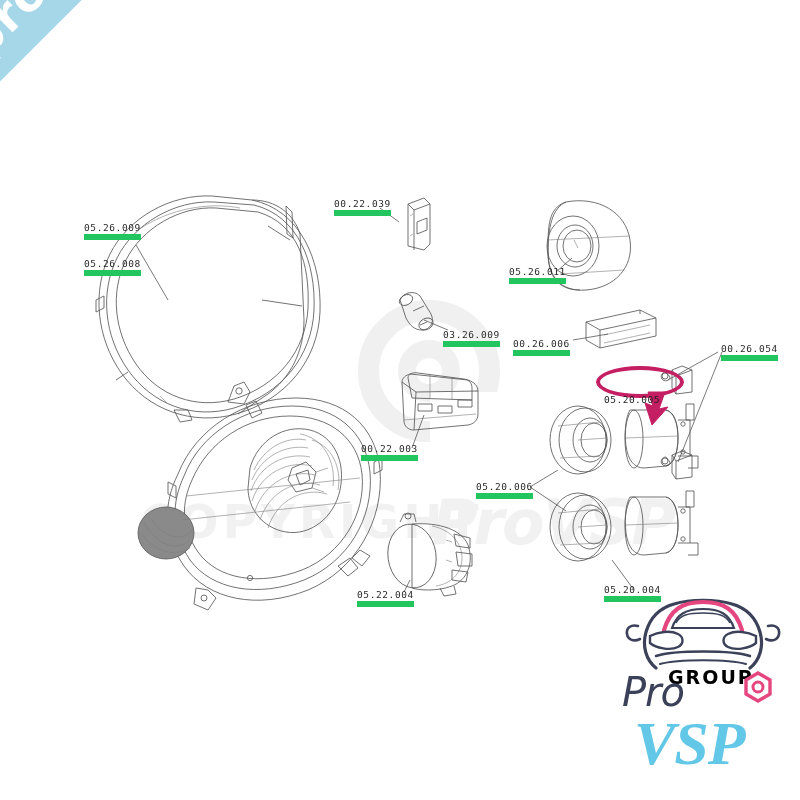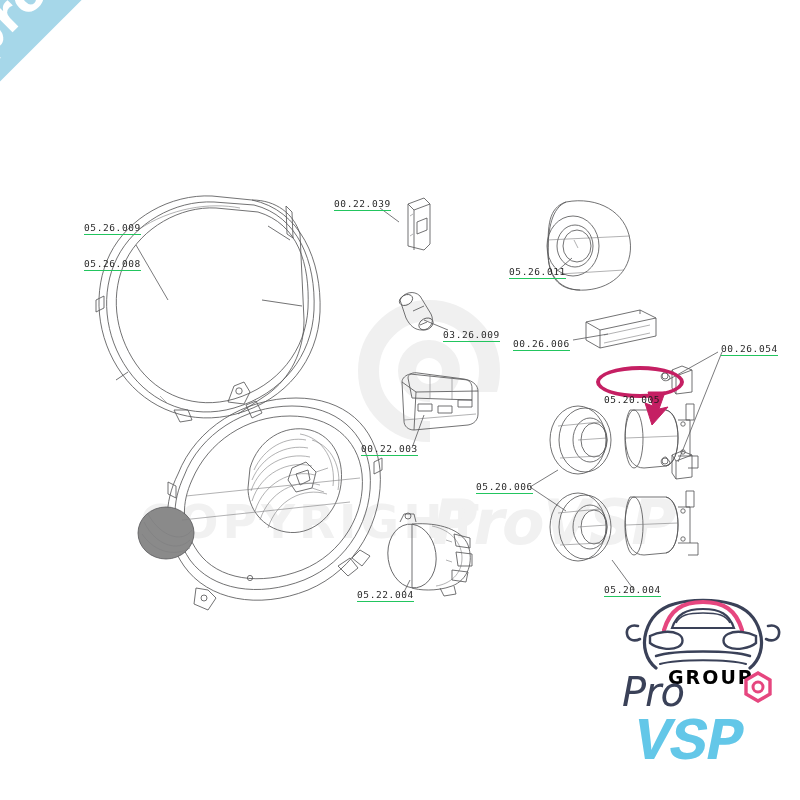--- a/index.html
+++ b/index.html
@@ -64,21 +64,21 @@
   }
 
   
   .lbl{
     position:absolute;
     font-family:"DejaVu Sans Mono", monospace;
     font-size:9.5px;
     color:#2b2b2b;
     white-space:nowrap;
     letter-spacing:.6px;
-    border-bottom:1px solid #22c55e;
+    border-bottom:6px solid #22c55e;
     padding-bottom:1px;
     user-select:none;
   }
 
   
   .hl-ellipse{
     position:absolute;
     left:596px;top:366px;width:88px;height:32px;
     border:4px solid #c51f63;
     border-radius:50%;
@@ -101,21 +101,21 @@
     letter-spacing:2px;
   }
   .logo-pro{
     position:absolute;left:10px;top:86px;
     font-family:"DejaVu Sans", sans-serif;
     font-weight:normal;font-style:italic;font-size:40px;
     color:#3a4158;letter-spacing:-1px;line-height:1;
   }
   .logo-vsp{
     position:absolute;left:22px;top:126px;
-    font-family:Liberation Mono, monospace;
+    font-family:Liberation Serif, serif;
     font-weight:bold;font-style:italic;font-size:62px;
     color:#63c7e8;letter-spacing:-1px;line-height:1;
   }
   svg{display:block;overflow:visible;}
   .ln{stroke:#58585a;stroke-width:.8;fill:none;}
   .dw{stroke:#58585a;stroke-width:.85;fill:none;}
   .dw-t{stroke:#7d7d80;stroke-width:.6;fill:none;}
   .shade{fill:#8a8a8a;stroke:#58585a;stroke-width:.8;}
 </style>
 </head>

